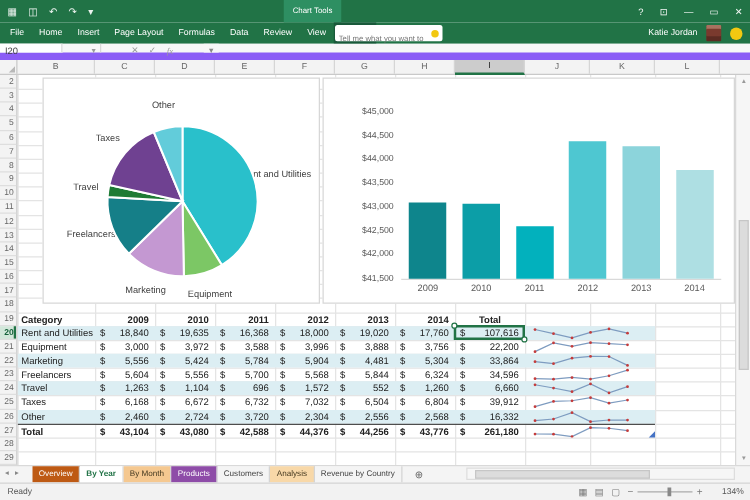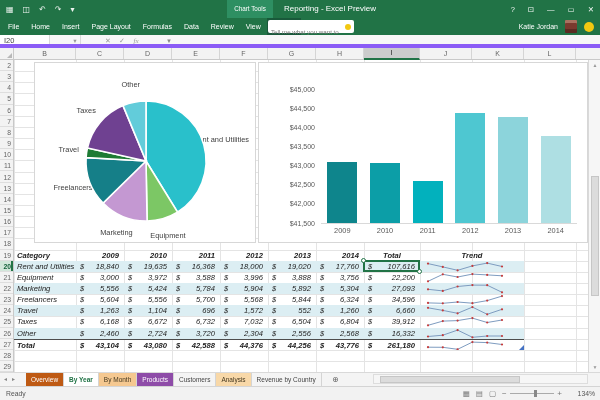--- a/index.html
+++ b/index.html
@@ -29,21 +29,21 @@
                   font-size:6.2px; color:#777; padding:0 3px; font-family:inherit; }
   .bulb { position:absolute; right:3px; top:3.5px; width:6px; height:6px; background:#F2C811; border-radius:50%; }
   .userarea { position:absolute; right:6px; top:0; height:17px; display:flex; align-items:center; gap:7px; }
   .uname { font-size:7px; color:#fff; }
   .avatar { width:12px; height:13px; background:#7a3a2e; border-radius:1px;
             box-shadow:inset 0 -4px 0 rgba(0,0,0,.25), inset 0 3px 0 rgba(255,220,190,.35); }
   .smiley { width:10px; height:10px; background:#F2C811; border-radius:50%; }
 
   
   .fbar { position:absolute; top:35px; left:0; right:0; height:13px; background:#f7f7f7;
-          border-bottom:4px solid #8b5cf6; display:flex; font-size:7.5px; color:#444;gap:20px; }
+          border-bottom:6px solid #8b5cf6; display:flex; font-size:7.5px; color:#444;gap:20px; }
   .namebox { width:50px; background:#fff; border-right:1px solid #d9d9d9; line-height:12px; padding:0 4px; }
   .nbdrop { width:11px; border-right:1px solid #d9d9d9; text-align:center; line-height:12px; font-size:5.5px; color:#999; }
   .fbtn { width:14px; text-align:center; line-height:12px; color:#9a9a9a; font-size:7px; }
   .fbtn.fx { font-style:italic; font-family:"Liberation Serif",serif; }
   .ftext { flex:1; background:#fff; border-left:1px solid #d9d9d9; }
   .ftext input { width:100%; height:12px; border:0; outline:0; font-size:7.2px; color:#333;
                  padding:0 4px; font-family:inherit; background:transparent; }
   .fexpand { width:12px; text-align:center; line-height:12px; color:#888; font-size:6px; background:#f7f7f7; }
 
   
@@ -70,21 +70,21 @@
   .card { position:absolute; background:#fff; border:1px solid #d7d7d7; z-index:3; }
   .ctitle { text-align:center; font-size:10.5px; color:#595959; margin-top:5px; }
   .plabel { position:absolute; font-size:7.4px; color:#404040; width:58px; text-align:center;
             line-height:1.15; transform:translate(-50%,-50%); }
   .ytick { position:absolute; font-size:7px; color:#595959; width:52px; text-align:right; }
   .xtick { position:absolute; font-size:7.4px; color:#595959; text-align:center; width:40px; }
   .bar { position:absolute; }
   .axisline { position:absolute; height:1px; background:#d9d9d9; }
 
   
-  .trow { position:absolute; left:14px; display:flex; z-index:2; height:11.15px; font-size:7.6px; color:#222;font-style:italic; }
+  .trow { position:absolute; left:14px; display:flex; z-index:2; height:11.15px; font-size:7.6px; color:#222; }
   .trow .c { overflow:hidden; white-space:nowrap; line-height:11.15px; }
   .c.cat { padding-left:3px; }
   .c.num { display:flex; justify-content:space-between; padding:0 5px 0 4px; }
   .c.ctr { text-align:center; }
   .hdr { font-weight:bold; }
   .totalrow { font-weight:bold; border-top:1px solid #4d4d4d; }
   .band { background:#dceef3; }
   .tcorner { position:absolute; width:0; height:0; border-left:5px solid transparent;
              border-bottom:5px solid #4472C4; z-index:4; }
 
@@ -129,21 +129,20 @@
 
   <div class="titlebar">
     <div class="qat" id="qat">
         <span>▦</span>
         <span>◫</span>
         <span>↶</span>
         <span>↷</span>
         <span>▾</span>
       </div>
     <div class="charttools">Chart Tools</div>
-    <div class="wtitle">Reporting - Excel Preview</div>
     <div class="winctl" id="winctl">
         <span>?</span>
         <span>⊡</span>
         <span>—</span>
         <span>▭</span>
         <span>✕</span>
       </div>
   </div>
 
   <div class="tabsrow">
@@ -333,21 +332,20 @@
           </div>
           <div class="c num hdr" style="width: 48px;">
             <span></span>
             <span>2013</span>
           </div>
           <div class="c num hdr" style="width: 48px;">
             <span></span>
             <span>2014</span>
           </div>
           <div class="c ctr hdr" style="width: 56px;">Total</div>
-          <div class="c ctr hdr" style="width: 104px;">Trend</div>
         </div>
         <div class="trow band" style="top: 200.7px;">
           <div class="c cat" style="width: 62px;">Rent and Utilities</div>
           <div class="c num" style="width: 48px;">
             <span>$</span>
             <span>18,840</span>
           </div>
           <div class="c num" style="width: 48px;">
             <span>$</span>
             <span>19,635</span>
@@ -435,29 +433,29 @@
           <div class="c num" style="width: 48px;">
             <span>$</span>
             <span>5,784</span>
           </div>
           <div class="c num" style="width: 48px;">
             <span>$</span>
             <span>5,904</span>
           </div>
           <div class="c num" style="width: 48px;">
             <span>$</span>
-            <span>5,892</span>
+            <span>4,481</span>
           </div>
           <div class="c num" style="width: 48px;">
             <span>$</span>
             <span>5,304</span>
           </div>
           <div class="c num" style="width: 56px;">
             <span>$</span>
-            <span>27,093</span>
+            <span>33,864</span>
           </div>
           <div class="c ctr" style="width: 104px;"><svg width="104" height="11">
               <polyline points="8.0,6.3 22.8,7.9 37.6,3.5 52.4,2.1 67.2,2.2 82.0,9.3" fill="none" stroke="#7E9CC0" stroke-width="1"></polyline>
               <circle cx="8.0" cy="6.3" r="1.1" fill="#C43B3B"></circle>
               <circle cx="22.8" cy="7.9" r="1.1" fill="#C43B3B"></circle>
               <circle cx="37.6" cy="3.5" r="1.1" fill="#C43B3B"></circle>
               <circle cx="52.4" cy="2.1" r="1.1" fill="#C43B3B"></circle>
               <circle cx="67.2" cy="2.2" r="1.1" fill="#C43B3B"></circle>
               <circle cx="82.0" cy="9.3" r="1.1" fill="#C43B3B"></circle>
             </svg></div>

